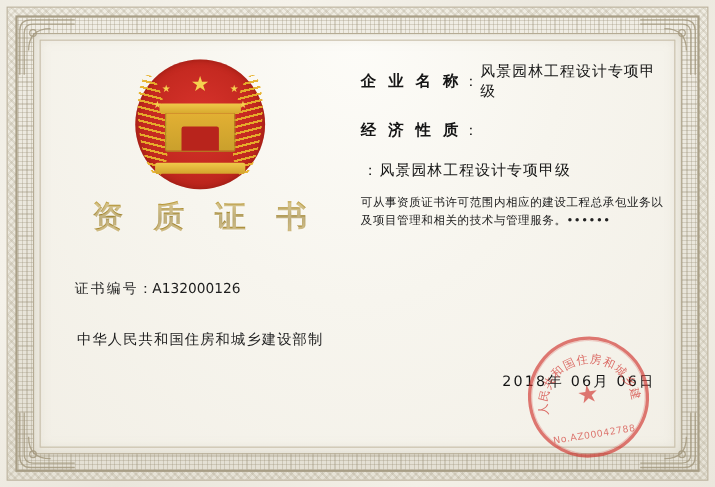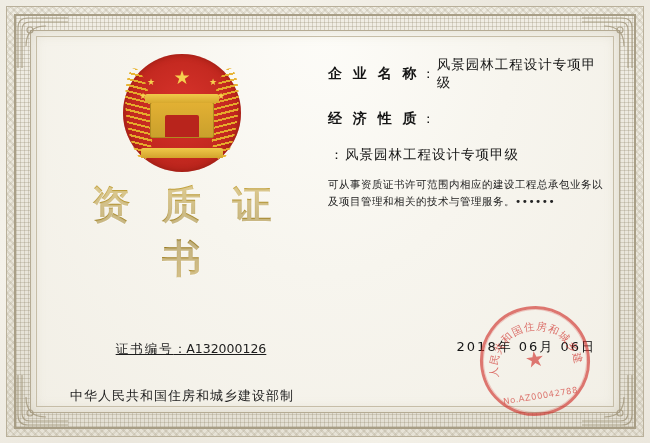--- a/index.html
+++ b/index.html
@@ -101,31 +101,31 @@
   .emblem .star-s{
     position:absolute;color:#f6d14f;font-size:9px;line-height:9px;
   }
   .title-a{
     font-family:"DejaVu Sans","Liberation Sans",sans-serif;
     font-size:25px;letter-spacing:11px;color:#2b2b2b;font-weight:bold;
     margin:10px 0 0 10px;
     text-shadow:0 1px 0 rgba(255,255,255,.7);
   }
   .title-b{
-    font-size:39px;letter-spacing:9px;font-weight:bold;
+    font-size:28px;letter-spacing:9px;font-weight:bold;
     margin:6px 0 0 8px;
     color:#9a7c1e;
     background:linear-gradient(#c9a63a,#8d6f15 55%,#b9932c);
     -webkit-background-clip:text;background-clip:text;
     -webkit-text-fill-color:transparent;
     text-shadow:0 1px 1px rgba(255,255,255,.45);
   }
   .meta{
-    margin-top:51px;text-align:center;padding-left:18px;
-    font-size:12.5px;color:#1d1d1d;line-height:24px;text-decoration:underline;
+    margin-top:34px;text-align:left;padding-left:18px;
+    font-size:12.5px;color:#1d1d1d;line-height:24px;
   }
   .meta .lbl{letter-spacing:2px}
   .footer-org{
     margin-top:26px;font-size:13px;color:#1d1d1d;letter-spacing:1px;text-align:center;
   }
 
   
   .right{
     position:absolute;left:288px;top:16px;right:6px;
   }

